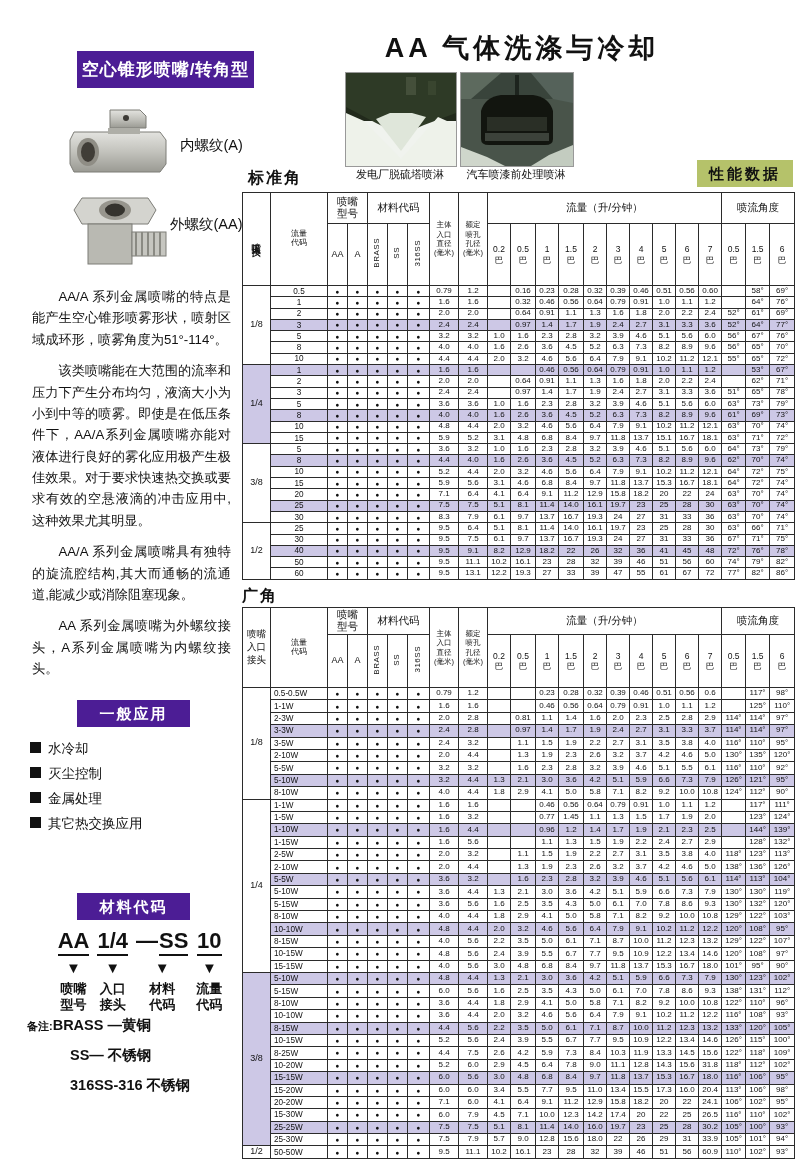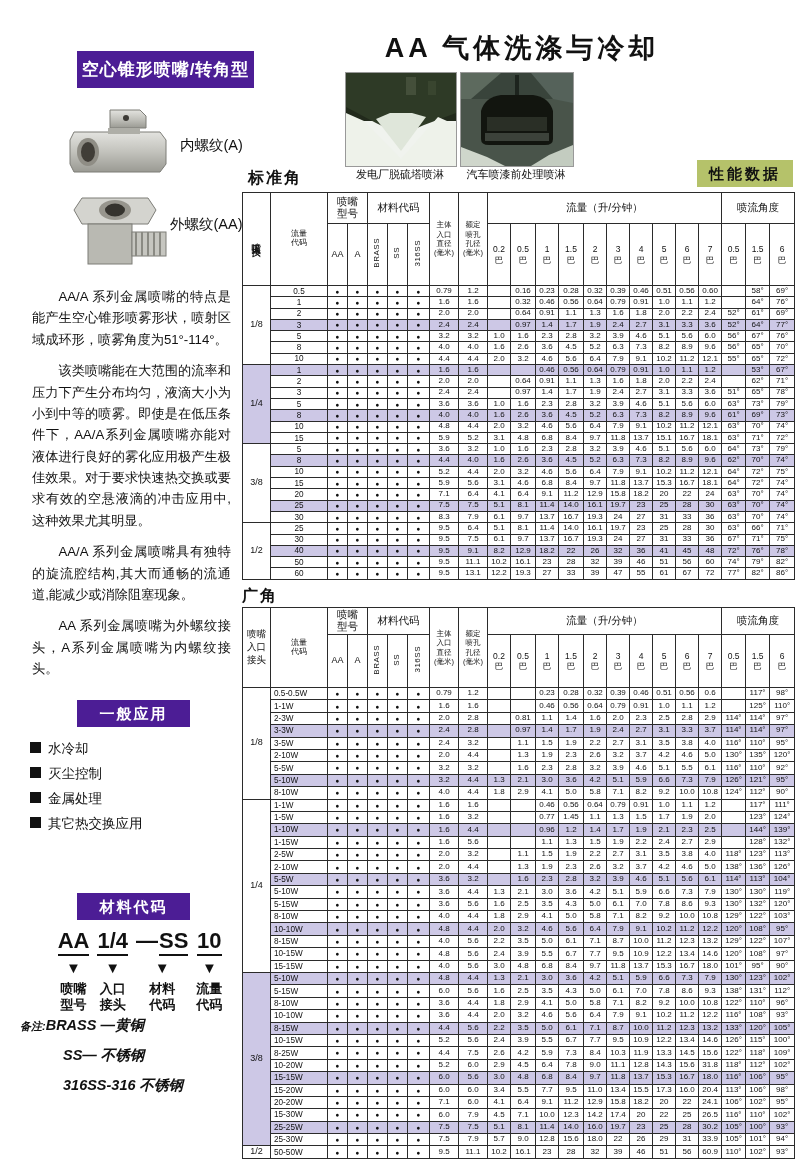--- a/index.html
+++ b/index.html
@@ -26,21 +26,21 @@
   #apps-list li{height:25px;font-size:13.5px;}
   #apps-list .sq{display:inline-block;width:11px;height:11px;background:#111;margin-right:7px;}
   
   #order-code{left:50px;top:928px;width:180px;display:flex;justify-content:center;}
   .seg{display:flex;flex-direction:column;align-items:center;margin:0 4px;}
   .seg .code-row{font-size:22px;font-weight:bold;white-space:nowrap;}
   .seg .code-u{border-bottom:2.5px solid #111;padding-bottom:1px;}
   .seg .sep{margin-right:1px;}
   .seg .arrow{font-size:15px;line-height:22px;margin-top:3px;}
   .seg .seg-label{font-size:13px;font-weight:bold;white-space:pre-line;text-align:center;line-height:1.25;margin-top:2px;}
-  #notes{left:20px;top:1016px;width:210px;font-style:italic;}
+  #notes{left:27px;top:1016px;width:210px;}
   #notes .note-line{font-weight:bold;font-size:14.5px;margin-bottom:11px;white-space:nowrap;}
   #notes .note-prefix{font-size:11px;}
   #notes .n2{margin-left:43px;}
   #notes .n3{margin-left:43px;}
   
   .photo{border:1px solid #999;}
   #photo1{left:345px;top:72px;width:110px;height:93px;}
   #photo2{left:460px;top:72px;width:112px;height:93px;}
   .caption{font-size:11px;text-align:center;}
   #caption1{left:328px;top:167px;width:144px;}

